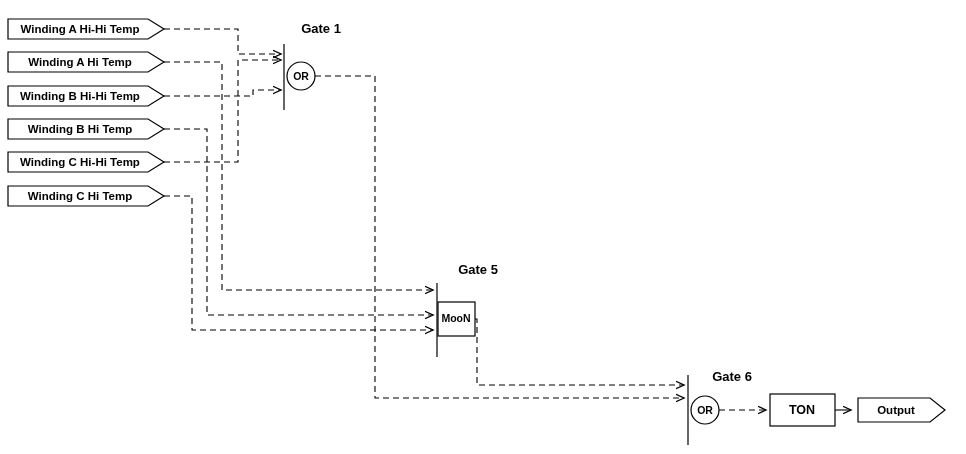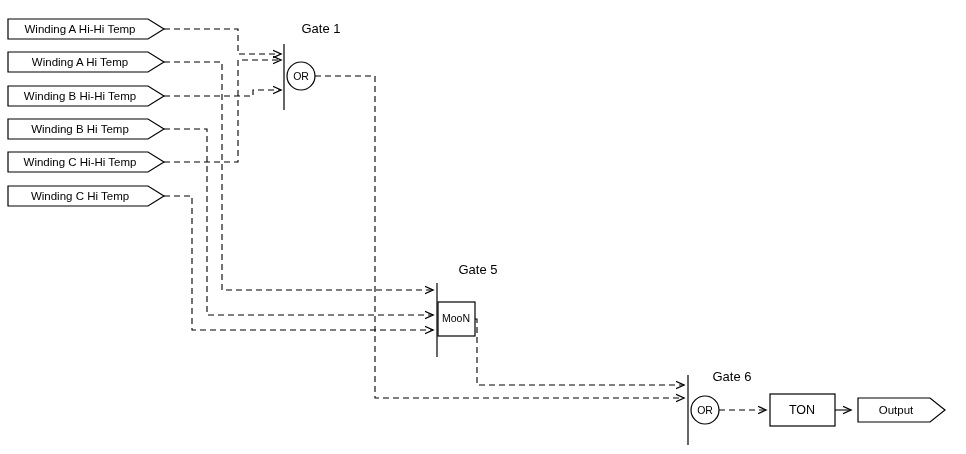--- a/index.html
+++ b/index.html
@@ -6,20 +6,21 @@
     margin: 0;
     padding: 0;
     background: #ffffff;
   }
   .page {
     position: relative;
     width: 966px;
     height: 454px;
     background: #ffffff;
     overflow: hidden;
+    font-weight: bold;
   }
   svg.canvas {
     font-family: "Liberation Sans", sans-serif;
   }
   .shape {
     fill: #ffffff;
     stroke: #000000;
     stroke-width: 1.2;
   }
   .bar {

